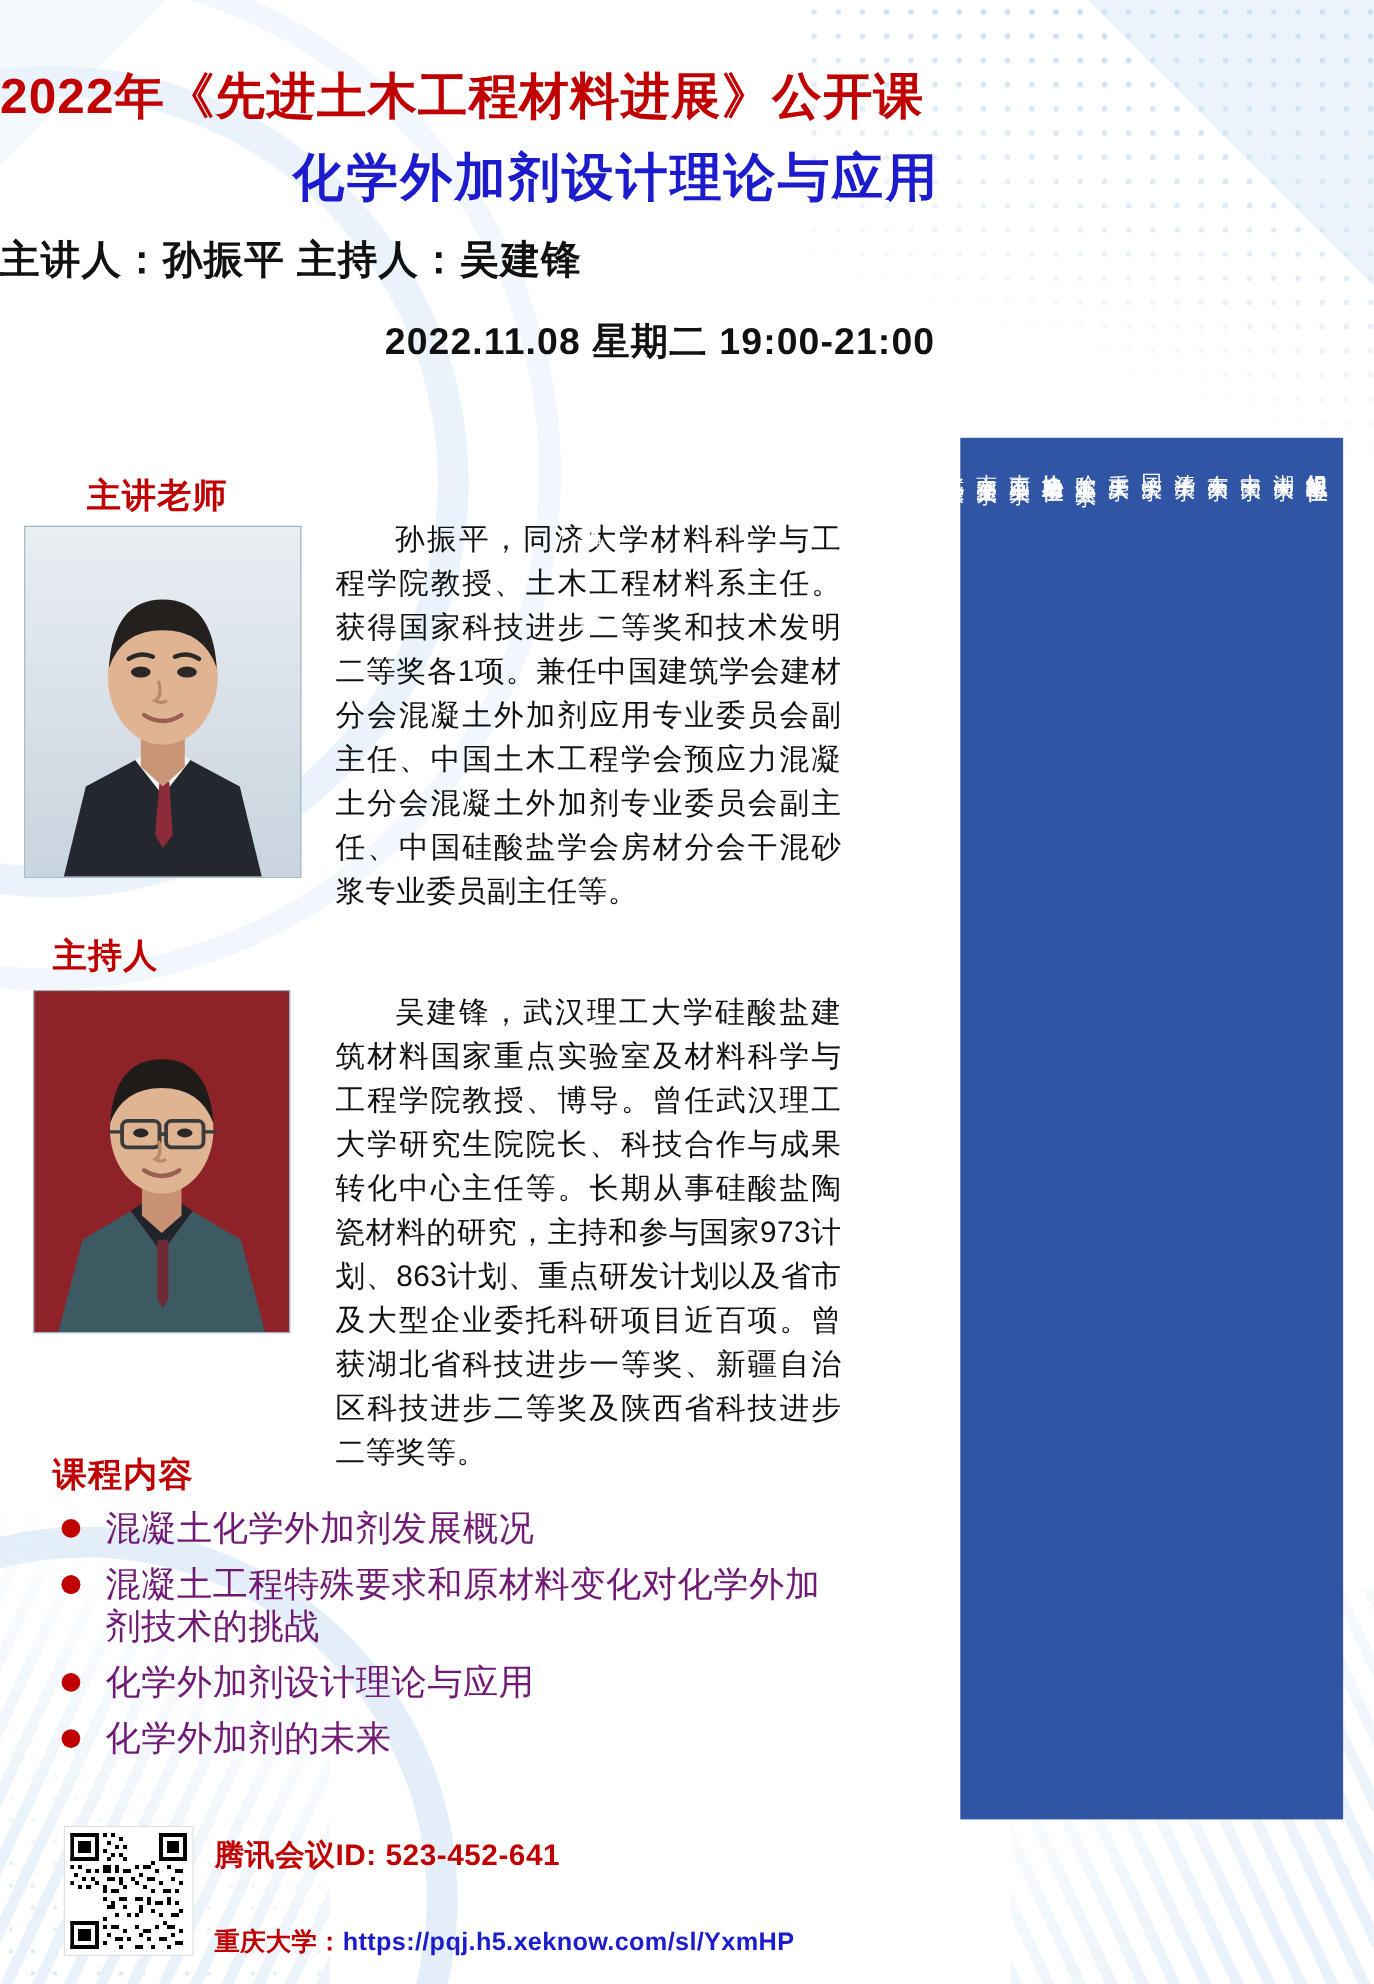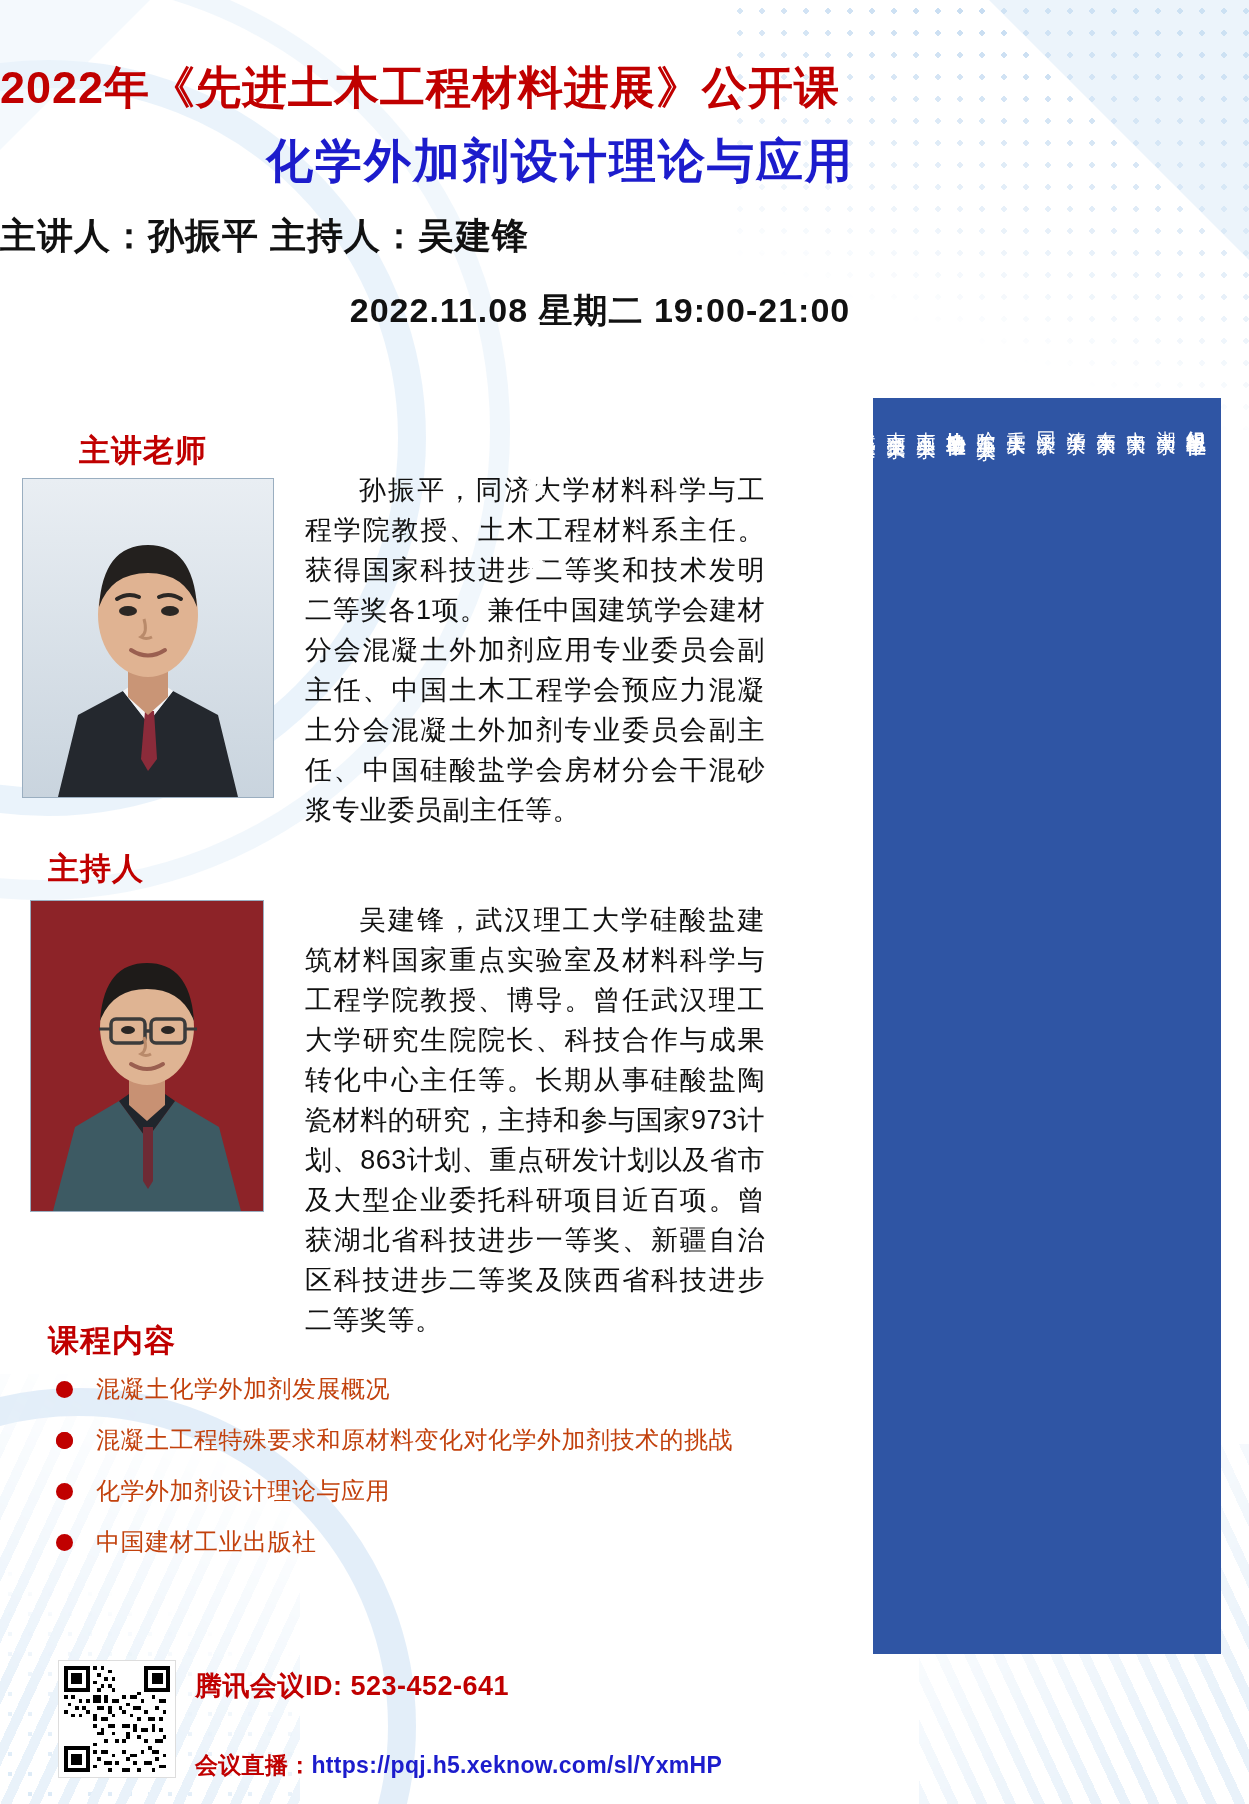--- a/index.html
+++ b/index.html
@@ -85,21 +85,21 @@
     position:absolute;font-size:27px;line-height:40px;color:#111;
     text-align:justify;letter-spacing:.5px;
   }
   .bio1{left:305px;top:470px;width:460px;text-indent:54px;}
   .bio2{left:305px;top:900px;width:460px;text-indent:54px;}
 
   
   .course-list{position:absolute;left:48px;top:1370px;width:720px;margin:0;padding:0;list-style:none;}
   .course-list li{
     position:relative;padding-left:48px;margin-bottom:13px;
-    font-size:24px;line-height:38px;color:#c2410c;letter-spacing:.5px;
+    font-size:32px;line-height:38px;color:#701a75;letter-spacing:.5px;
   }
   .course-list li .dot{
     position:absolute;left:8px;top:11px;width:17px;height:17px;border-radius:50%;
     background:#c00000;
   }
 
   
   .panel{
     position:absolute;right:28px;top:398px;width:348px;height:1256px;
     background:#2f55a4;color:#ffffff;
@@ -206,21 +206,21 @@
     </svg>
   </div>
   <div class="bio bio2">吴建锋，武汉理工大学硅酸盐建筑材料国家重点实验室及材料科学与工程学院教授、博导。曾任武汉理工大学研究生院院长、科技合作与成果转化中心主任等。长期从事硅酸盐陶瓷材料的研究，主持和参与国家973计划、863计划、重点研发计划以及省市及大型企业委托科研项目近百项。曾获湖北省科技进步一等奖、新疆自治区科技进步二等奖及陕西省科技进步二等奖等。</div>
 
   <div class="sec-head sec-content">课程内容</div>
   <ul class="course-list">
     <li><span class="dot"></span><span>混凝土化学外加剂发展概况</span></li>
     <li><span class="dot"></span></li>
     <li><span class="dot"></span><span>混凝土工程特殊要求和原材料变化对化学外加剂技术的挑战</span></li>
     <li><span class="dot"></span><span>化学外加剂设计理论与应用</span></li>
-    <li><span class="dot"></span><span>中国建材工业出版社</span></li>
+    <li><span class="dot"></span><span>化学外加剂的未来</span></li>
   </ul>
 
   <div class="panel">
     <div class="panel-inner">
 
       <div class="vgroup">
         <div class="vcol vlabel">组织单位：</div>
         <div class="vcol">湖南大学</div>
         <div class="vcol">中南大学</div>
         <div class="vcol">东南大学</div>
@@ -364,16 +364,16 @@
         <rect x="23" y="26" width="1" height="1"></rect>
           <rect x="26" y="27" width="2" height="1"></rect>
           <rect x="24" y="28" width="1" height="1"></rect>
         <rect x="20" y="7" width="1" height="1"></rect>
           <rect x="16" y="20" width="1" height="1"></rect>
       </g>
     </svg>
   </div>
   <div class="meet-id">腾讯会议ID: 523-452-641</div>
   <div class="meet-live">
-    <span class="lbl">会议直播：</span><span>https://pqj.h5.xeknow.com/sl/YxmHP</span>
+    <span class="lbl">重庆大学：</span><span>https://pqj.h5.xeknow.com/sl/YxmHP</span>
   </div>
 
 </div>
 
 </body></html>

